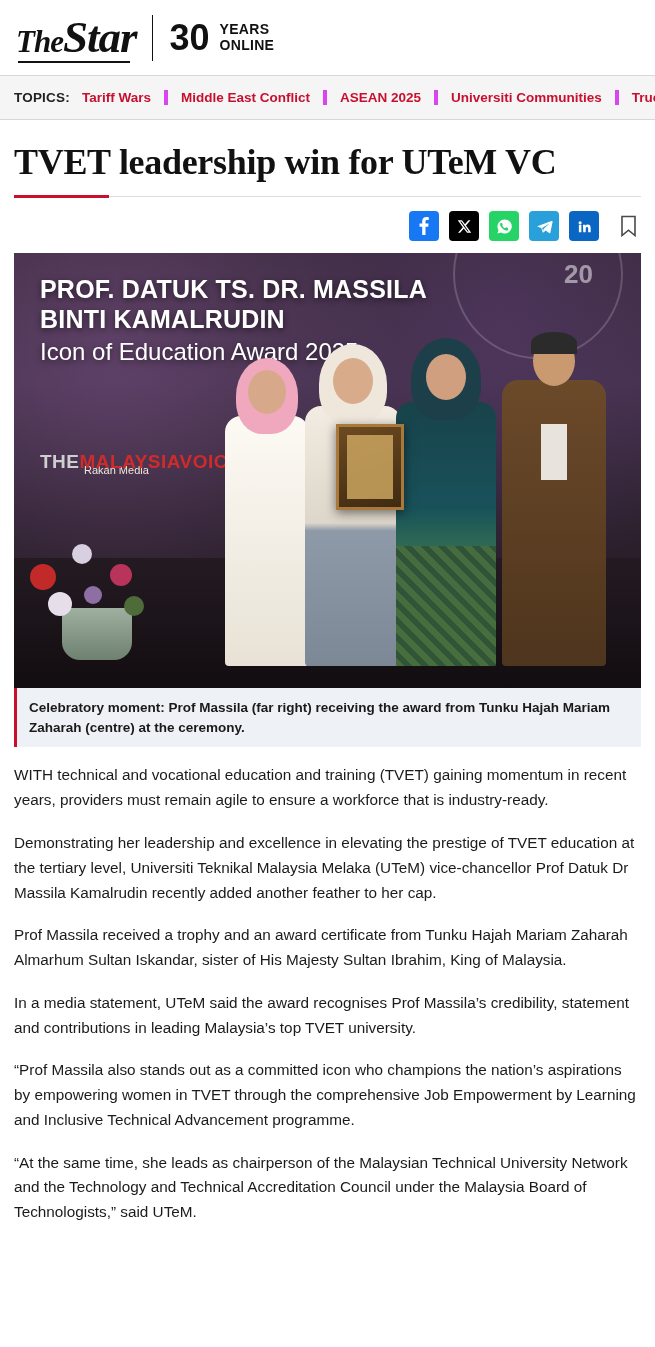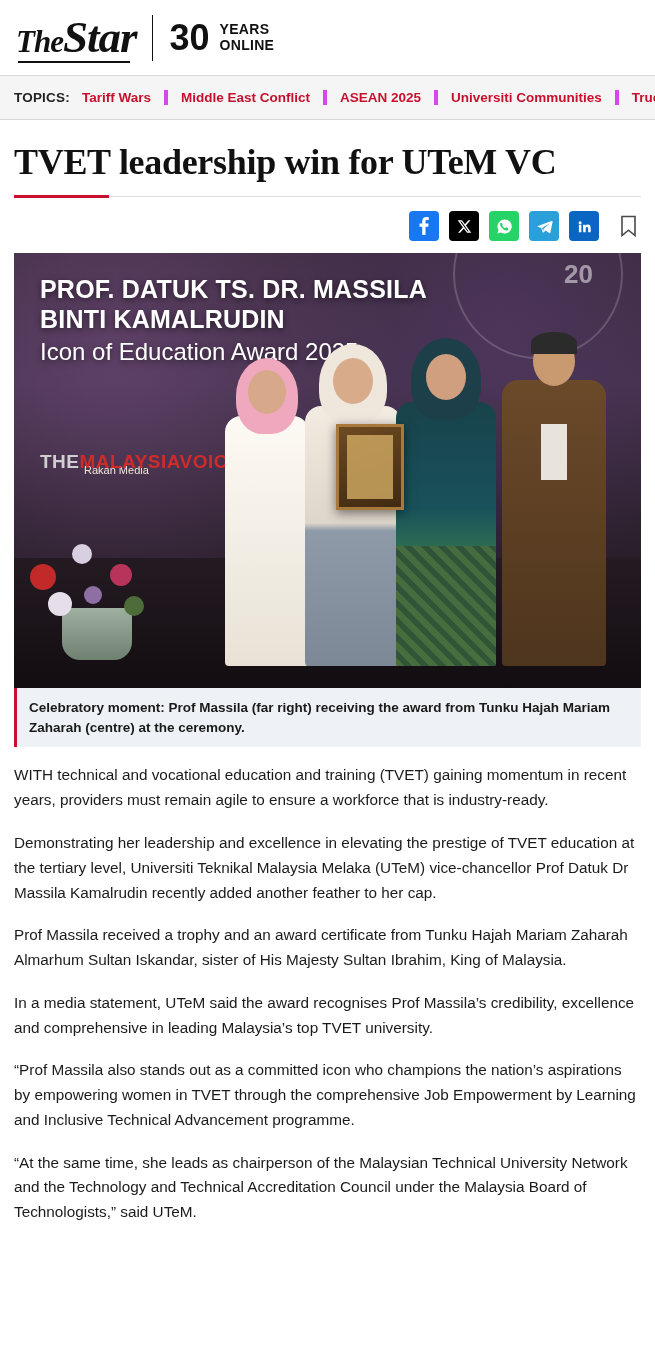--- a/index.html
+++ b/index.html
@@ -439,16 +439,16 @@
       <div class="fl" style="left:60px; bottom:56px; width:18px; height:18px; background:#8e6fa3;"></div>
     </div>
   </div>
   <div class="caption">Celebratory moment: Prof Massila (far right) receiving the award from Tunku Hajah Mariam Zaharah (centre) at the ceremony.</div>
 </div>
 
 <div class="article-body">
   <p>WITH technical and vocational education and training (TVET) gaining momentum in recent years, providers must remain agile to ensure a workforce that is industry-ready.</p>
   <p>Demonstrating her leadership and excellence in elevating the prestige of TVET education at the tertiary level, Universiti Teknikal Malaysia Melaka (UTeM) vice-chancellor Prof Datuk Dr Massila Kamalrudin recently added another feather to her cap.</p>
   <p>Prof Massila received a trophy and an award certificate from Tunku Hajah Mariam Zaharah Almarhum Sultan Iskandar, sister of His Majesty Sultan Ibrahim, King of Malaysia.</p>
-  <p>In a media statement, UTeM said the award recognises Prof Massila’s credibility, excellence and comprehensive in leading Malaysia’s top TVET university.</p>
+  <p>In a media statement, UTeM said the award recognises Prof Massila’s credibility, statement and contributions in leading Malaysia’s top TVET university.</p>
   <p>“Prof Massila also stands out as a committed icon who champions the nation’s aspirations by empowering women in TVET through the comprehensive Job Empowerment by Learning and Inclusive Technical Advancement programme.</p>
   <p>“At the same time, she leads as chairperson of the Malaysian Technical University Network and the Technology and Technical Accreditation Council under the Malaysia Board of Technologists,” said UTeM.</p>
 </div>
 
 </body></html>

